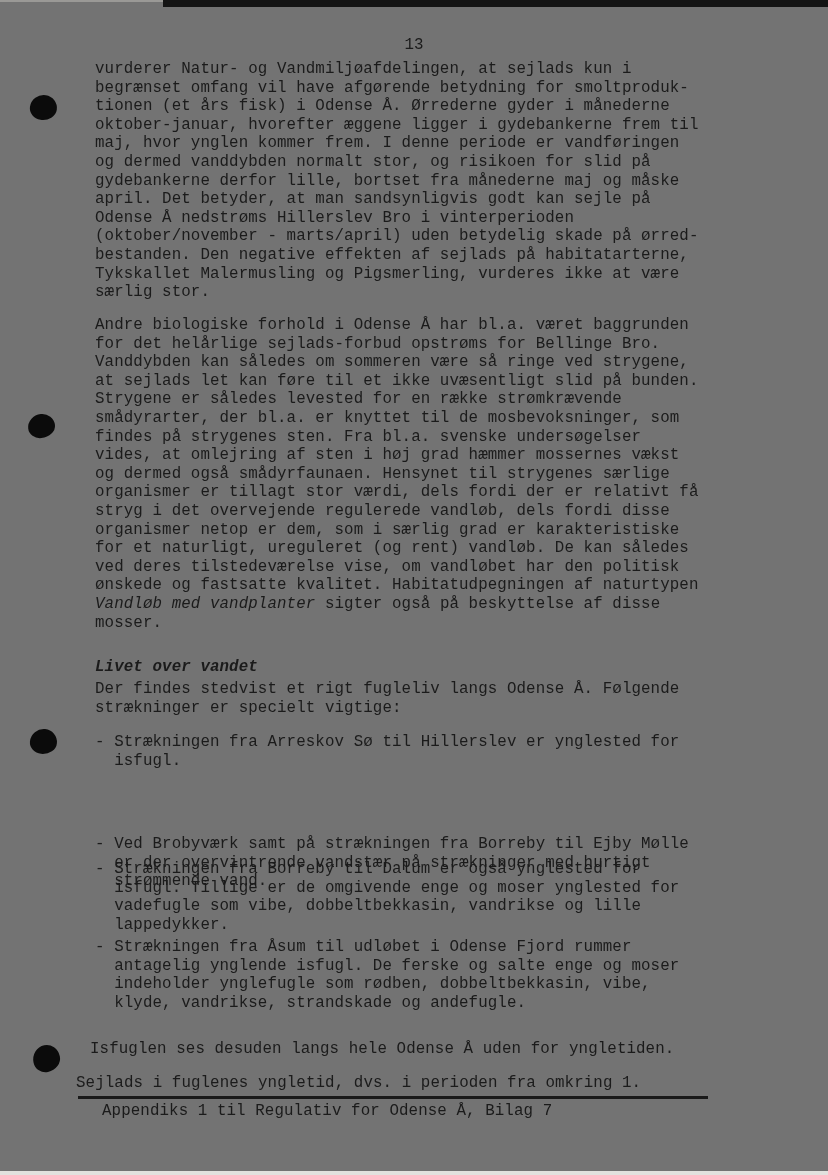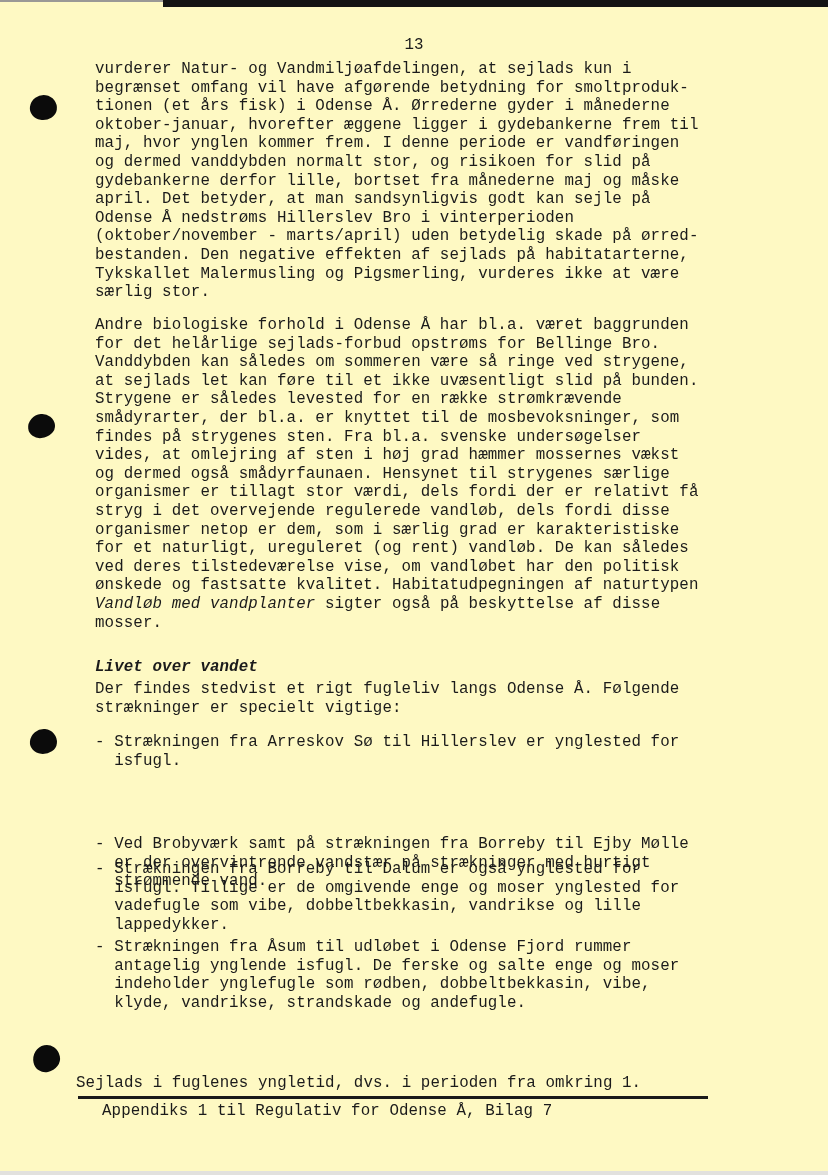--- a/index.html
+++ b/index.html
@@ -5,21 +5,21 @@
   * { box-sizing: border-box; }
   html, body { margin: 0; padding: 0; }
   body {
     width: 828px; height: 1175px;
     background: #eceae7;
     font-family: "Liberation Mono", "DejaVu Sans Mono", monospace;
   }
   .page {
     position: relative;
     width: 828px; height: 1175px;
-    background: #fef9c3;
+    background: #737373;
     overflow: hidden;
     color: #1b1b1b;
   }
   .txt {
     position: absolute;
     font-size: 15.8px;
     line-height: 18.6px;
     white-space: pre;
     letter-spacing: 0.1px;
   }
@@ -103,20 +103,21 @@
   <div class="txt" style="top:860px; left:95px;">- Strækningen fra Borreby til Dalum er også ynglested for
   isfugl. Tillige er de omgivende enge og moser ynglested for
   vadefugle som vibe, dobbeltbekkasin, vandrikse og lille
   lappedykker.</div>
 
   <div class="txt" style="top:938px; left:95px;">- Strækningen fra Åsum til udløbet i Odense Fjord rummer
   antagelig ynglende isfugl. De ferske og salte enge og moser
   indeholder ynglefugle som rødben, dobbeltbekkasin, vibe,
   klyde, vandrikse, strandskade og andefugle.</div>
 
+  <div class="txt" style="top:1040px; left:90px;">Isfuglen ses desuden langs hele Odense Å uden for yngletiden.</div>
 
   <div class="txt" style="top:1074px; left:76px;text-align:center;">Sejlads i fuglenes yngletid, dvs. i perioden fra omkring 1.</div>
 
   <div class="rule" style="top:1096px; left:78px; width:630px; height:3px;"></div>
 
   <div class="txt" style="top:1102px; left:86px;margin-left:16px;">Appendiks 1 til Regulativ for Odense Å, Bilag 7</div>
 
   <div class="bottom-edge"></div>
 
 </div>

